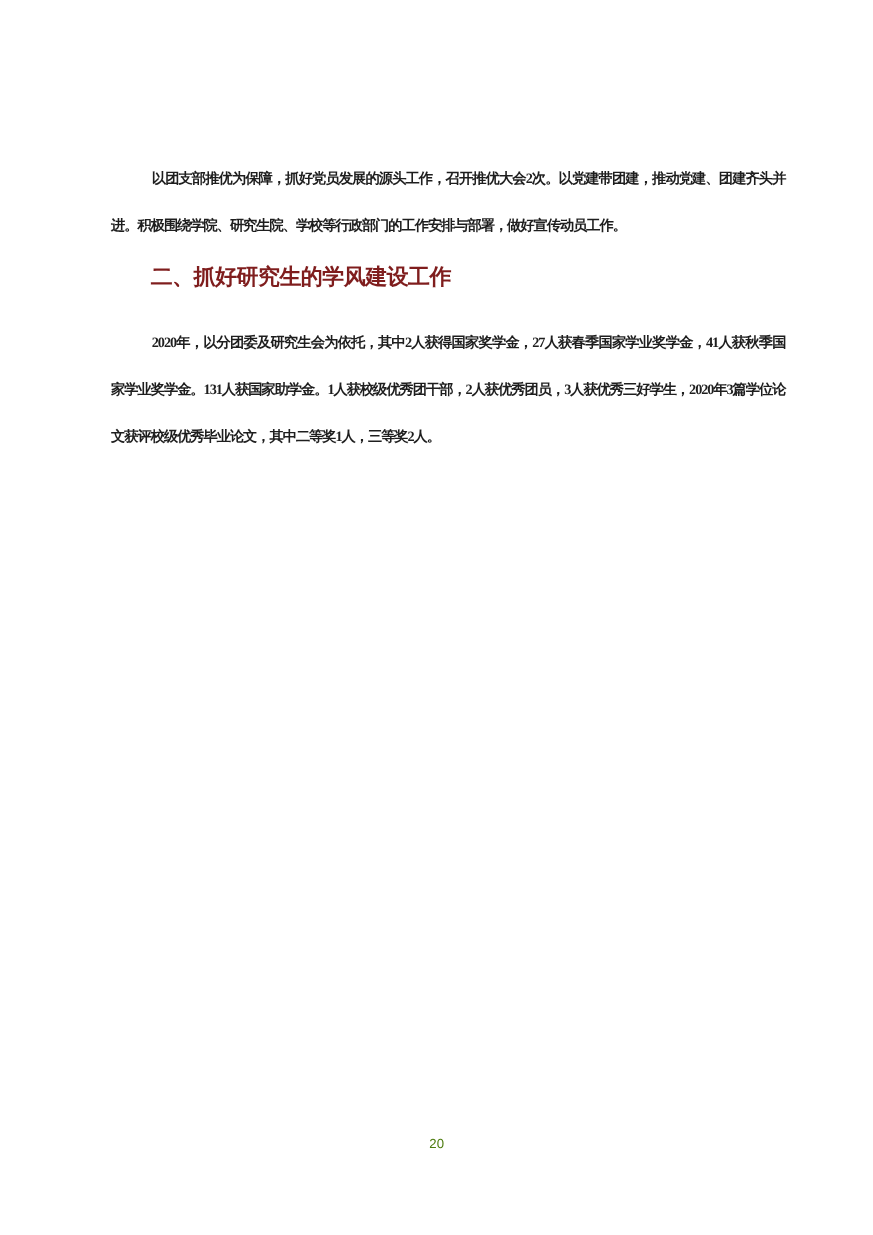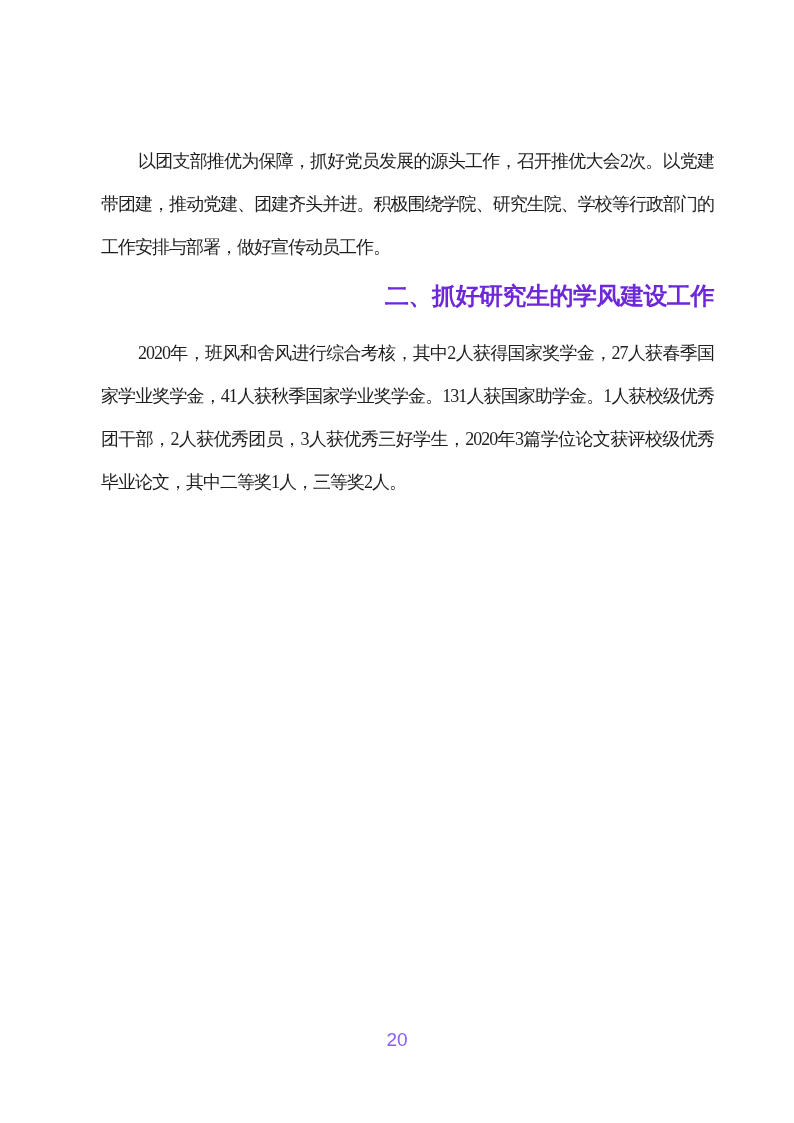--- a/index.html
+++ b/index.html
@@ -17,64 +17,64 @@
     color: #1e1e1e;
   }
   .content {
     position: absolute;
     left: 101px;
     top: 140px;
     width: 613px;
   }
   .body-para {
     margin: 0;
-    font-size: 18px;
+    font-size: 13px;
     line-height: 43px;
     letter-spacing: -1px;
     text-align: justify;
     text-indent: 37px;
     color: #1e1e1e;
     word-break: break-all;
+    font-weight: bold;
   }
   .section-heading {
     margin: 5px 0 15px 0;
     font-family: "Liberation Sans", "DejaVu Sans", sans-serif;
     font-weight: 700;
-    font-size: 24px;
+    font-size: 20px;
     line-height: 43px;
     letter-spacing: -0.5px;
     text-indent: 36px;
-    color: #6d28d9;
-    text-align: right;
+    color: #7f1d1d;
   }
   .footer {
     position: absolute;
     left: 0;
     top: 1030px;
     width: 794px;
     text-align: center;
   }
   .page-number {
     display: inline-block;
     font-family: "Liberation Sans", "DejaVu Sans", sans-serif;
-    font-size: 19px;
+    font-size: 12px;
     line-height: 20px;
-    color: #8b5cf6;
+    color: #4d7c0f;
   }
 </style>
 </head>
 <body>
 
 <div class="page">
   <div class="content">
     <p class="body-para">以团支部推优为保障，抓好党员发展的源头工作，召开推优大会2次。以党建带团建，推动党建、团建齐头并进。积极围绕学院、研究生院、学校等行政部门的工作安排与部署，做好宣传动员工作。</p>
 
     <h2 class="section-heading">二、抓好研究生的学风建设工作</h2>
 
 
 
-    <p class="body-para">2020年，班风和舍风进行综合考核，其中2人获得国家奖学金，27人获春季国家学业奖学金，41人获秋季国家学业奖学金。131人获国家助学金。1人获校级优秀团干部，2人获优秀团员，3人获优秀三好学生，2020年3篇学位论文获评校级优秀毕业论文，其中二等奖1人，三等奖2人。</p>
+    <p class="body-para">2020年，以分团委及研究生会为依托，其中2人获得国家奖学金，27人获春季国家学业奖学金，41人获秋季国家学业奖学金。131人获国家助学金。1人获校级优秀团干部，2人获优秀团员，3人获优秀三好学生，2020年3篇学位论文获评校级优秀毕业论文，其中二等奖1人，三等奖2人。</p>
   </div>
 
   <div class="footer">
     <span class="page-number">20</span>
   </div>
 </div>
 
 </body></html>

